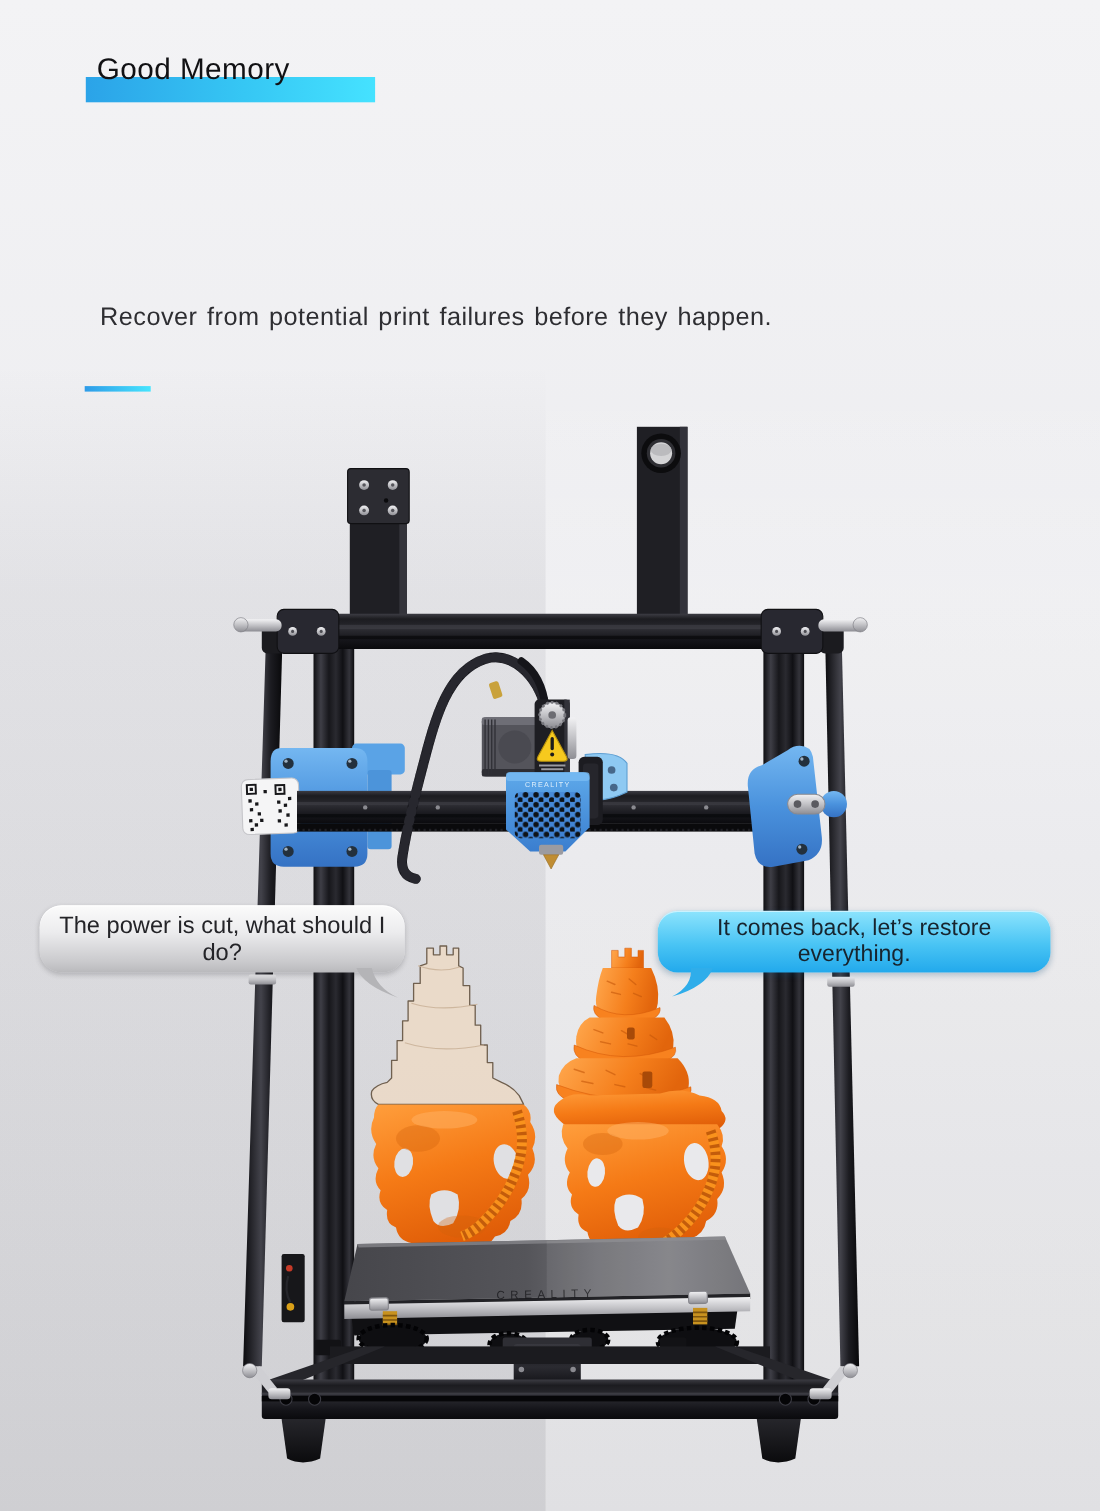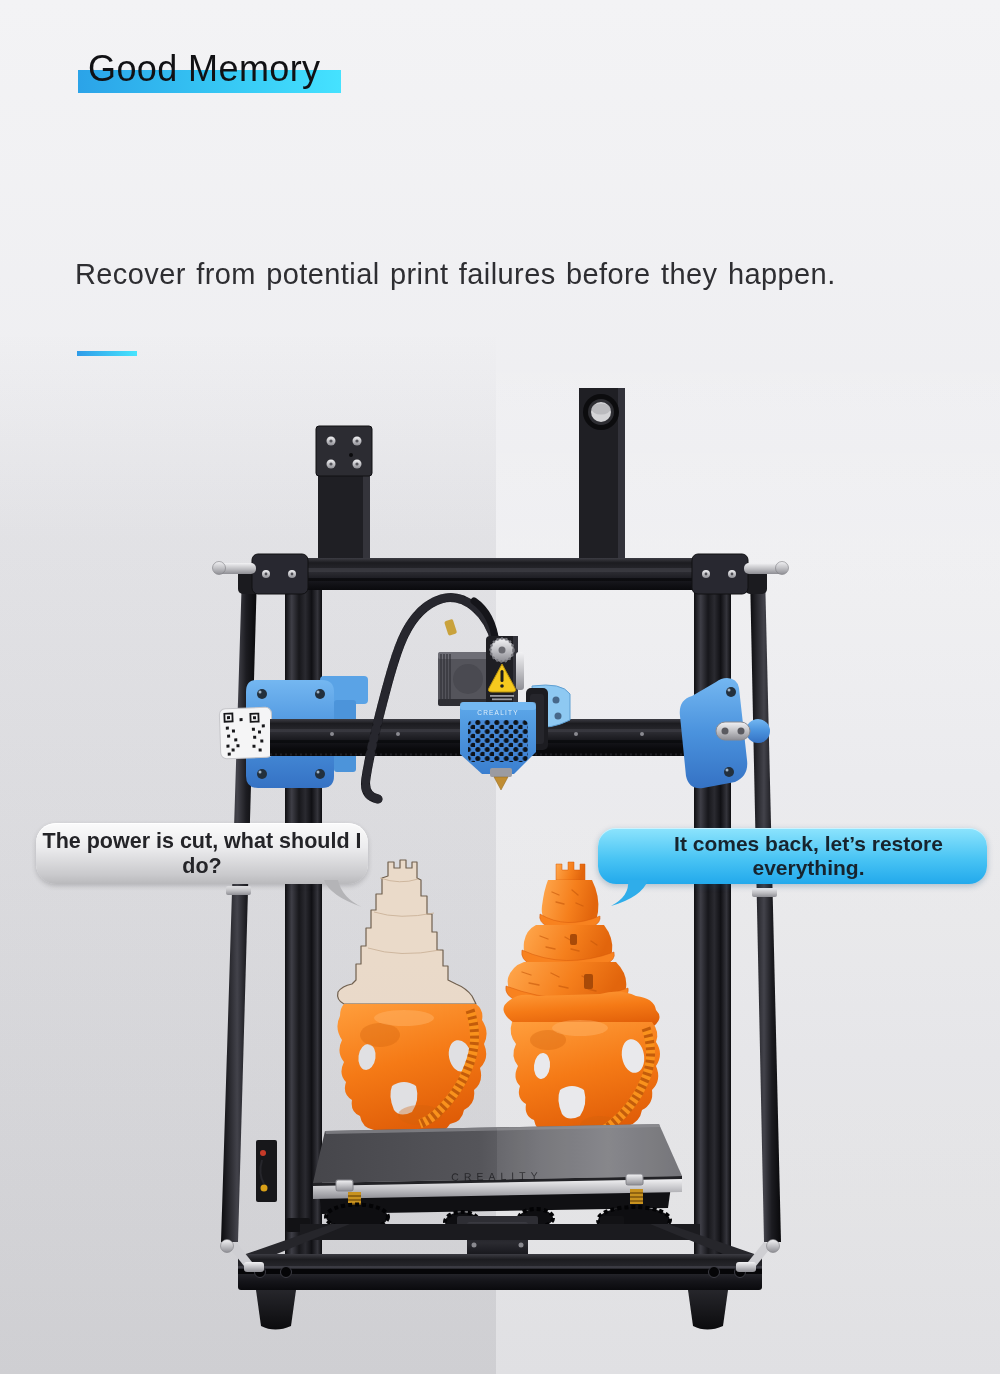--- a/index.html
+++ b/index.html
@@ -2,38 +2,38 @@
 <html><head>
 <meta charset="utf-8">
 <style>
   html,body{margin:0;padding:0;background:#e9e9ec;font-family:"Liberation Sans",sans-serif;}
   .page{position:relative;width:1000px;height:1374px;overflow:hidden;
         background:linear-gradient(180deg,#f3f3f5 0%,#ededf0 40%,#e4e4e7 70%,#dbdbde 100%);}
   
   .badge-wrap{position:absolute;left:78px;top:48px;width:300px;height:46px;}
   .badge-bar{position:absolute;left:0;top:22px;width:263px;height:23px;
              background:linear-gradient(90deg,#2ba3e8 0%,#36c7f4 55%,#45e2ff 100%);}
-  .badge-text{position:absolute;left:10px;top:0;font-size:36px;font-weight:500;color:#111114;letter-spacing:.4px;white-space:nowrap;}
+  .badge-text{position:absolute;left:10px;top:0;font-size:27px;font-weight:500;color:#111114;letter-spacing:.4px;white-space:nowrap;}
   .page-title{position:absolute;left:75px;top:181px;margin:0;font-size:46px;font-weight:500;color:#1b1b1e;letter-spacing:.2px;white-space:nowrap;}
-  .page-subtitle{position:absolute;left:75px;top:258px;margin:0;font-size:29px;font-weight:400;color:#2e2e32;letter-spacing:.4px;word-spacing:2px;white-space:nowrap;}
+  .page-subtitle{position:absolute;left:75px;top:258px;margin:16px;font-size:23px;font-weight:400;color:#2e2e32;letter-spacing:.4px;word-spacing:2px;white-space:nowrap;}
   .accent-divider{position:absolute;left:77px;top:351px;width:60px;height:5px;
              background:linear-gradient(90deg,#2e9ce9 0%,#47e6ff 100%);}
   
   .printer-svg{position:absolute;left:0;top:0;z-index:1;}
   
-  .bubble{position:absolute;z-index:3;display:flex;align-items:center;justify-content:flex-start;text-align:center;font-weight:bold;}
+  .bubble{position:absolute;z-index:3;display:flex;align-items:center;justify-content:flex-start;text-align:center;}
   .bubble .bubble-text{position:relative;z-index:2;}
   .bubble-gray{left:36px;top:823px;width:332px;height:61px;border-radius:20px;
     background:linear-gradient(180deg,#fbfbfb 0%,#ececee 40%,#c9c9cc 85%,#b9b9bc 100%);
     box-shadow:0 2px 5px rgba(40,40,45,.22), inset 0 1px 0 rgba(255,255,255,.9);
     font-size:21.5px;color:#242428;}
   .bubble-cyan{left:598px;top:828px;width:357px;height:56px;border-radius:18px;
     background:linear-gradient(180deg,#8de4fd 0%,#49c4f4 55%,#22a9ec 100%);
     box-shadow:0 2px 6px rgba(10,70,110,.28), inset 0 1px 0 rgba(255,255,255,.55);
-    font-size:21px;color:#17242e;padding-left:32px;}
+    font-size:21px;color:#17242e;}
   .tail{position:absolute;z-index:1;}
   .tail-gray{left:278px;top:57px;}
   .tail-cyan{left:4px;top:52px;}
 </style>
 </head>
 <body>
 
 <div class="page">
 
   <div class="badge-wrap">

